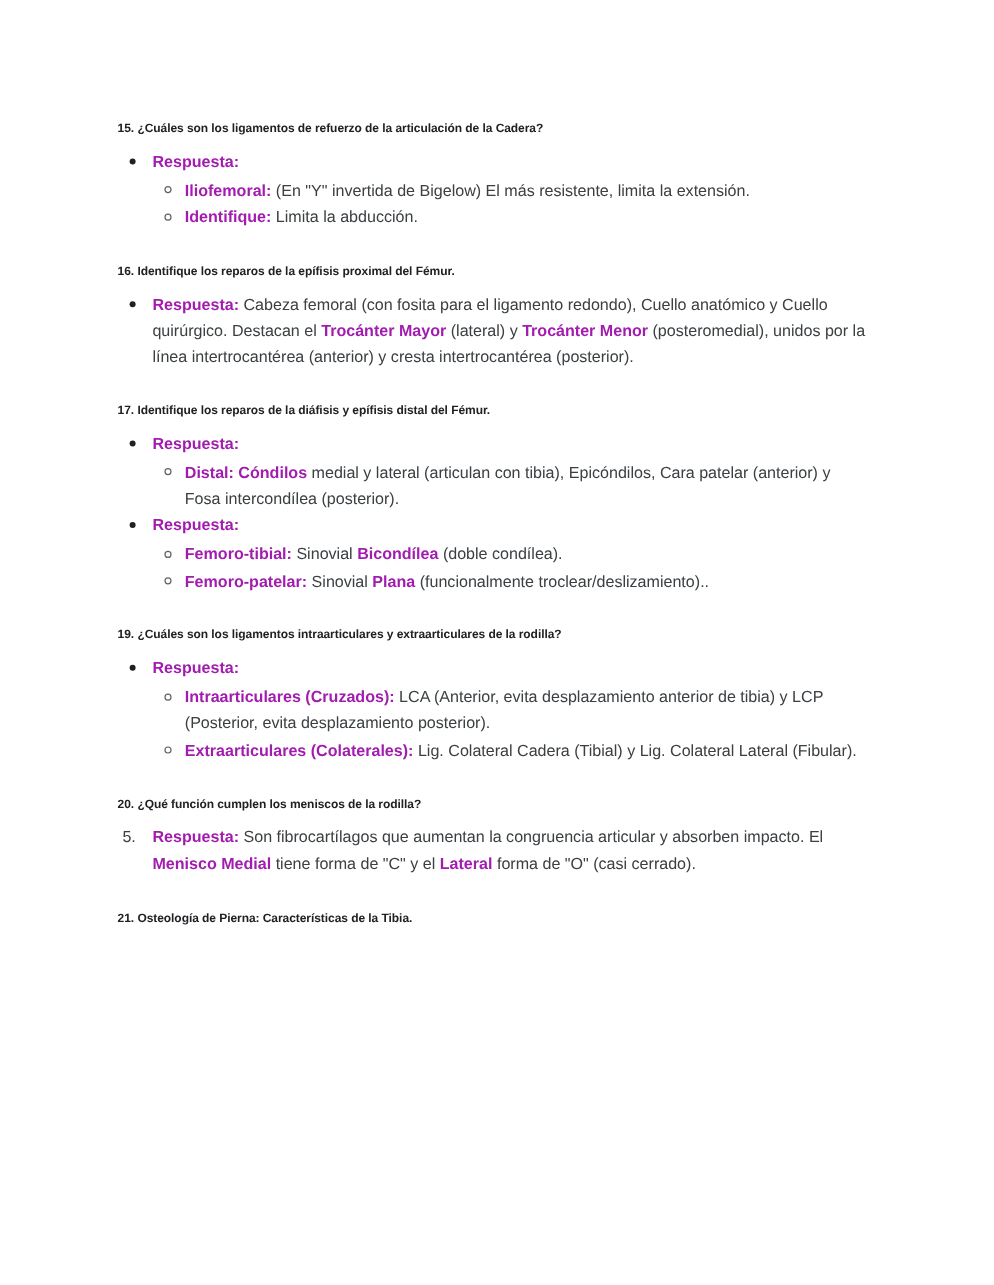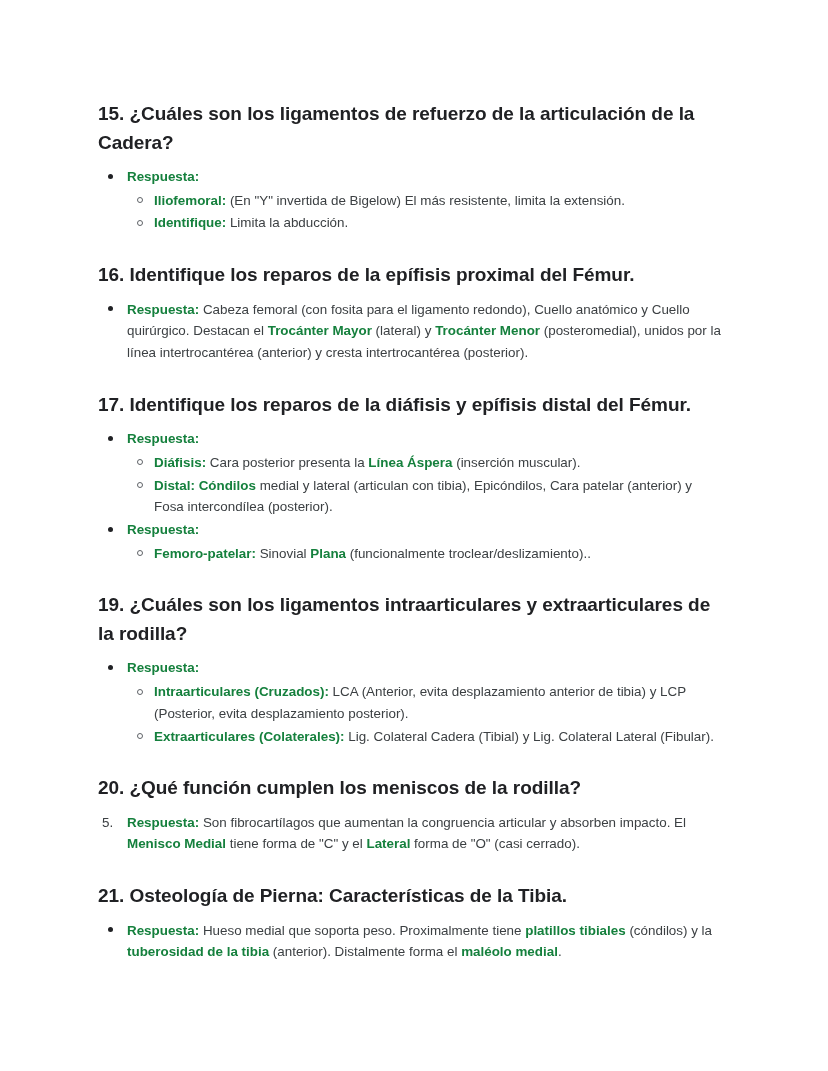--- a/index.html
+++ b/index.html
@@ -7,21 +7,21 @@
     width:828px; height:1071px;
     background:#ffffff;
     font-family:"Liberation Sans", sans-serif;
     -webkit-font-smoothing:antialiased;
   }
   .page { position:relative; width:828px; height:1071px; box-sizing:border-box; padding:100px 106px 0 98px; }
 
   .qa { margin:0 0 0 0; }
 
   .q-heading {
-    font-size:19px;
+    font-size:10px;
     font-weight:bold;
     color:#202124;
     line-height:1.5;
     letter-spacing:-0.05px;
     margin:0 0 9px 0;
   }
   .qa + .qa .q-heading { margin-top:27px; }
 
   
   .lvl1 { list-style:none; margin:0; padding:0; }
@@ -53,21 +53,21 @@
     line-height:1.62;
     margin:0 0 1px 0;
   }
   .lvl2 > li > .marker-ring {
     position:absolute; left:10px; top:0.56em;
     width:4px; height:4px; border-radius:50%;
     border:1.3px solid #5f6368; background:transparent;
     box-sizing:content-box;
   }
 
-  b, .b { font-weight:bold; color:#15803d; }
+  b, .b { font-weight:bold; color:#a21caf; }
 </style>
 </head>
 <body>
 
 <div class="page">
   <div id="sections-root">
       <div class="qa">
         <div class="q-heading">15. ¿Cuáles son los ligamentos de refuerzo de la articulación de la Cadera?</div>
         <ul class="lvl1">
           <li><span class="marker-dot"></span><b class="b">Respuesta:</b><ul class="lvl2">
@@ -79,28 +79,28 @@
       <div class="qa">
         <div class="q-heading">16. Identifique los reparos de la epífisis proximal del Fémur.</div>
         <ul class="lvl1">
           <li><span class="marker-dot"></span><b class="b">Respuesta:</b><span> Cabeza femoral (con fosita para el ligamento redondo), Cuello anatómico y Cuello quirúrgico. Destacan el <b class="b">Trocánter Mayor</b> (lateral) y <b class="b">Trocánter Menor</b> (posteromedial), unidos por la línea intertrocantérea (anterior) y cresta intertrocantérea (posterior).</span></li>
         </ul>
       </div>
       <div class="qa">
         <div class="q-heading">17. Identifique los reparos de la diáfisis y epífisis distal del Fémur.</div>
         <ul class="lvl1">
           <li><span class="marker-dot"></span><b class="b">Respuesta:</b><ul class="lvl2">
-              <li><span class="marker-ring"></span><b class="b">Diáfisis:</b><span> Cara posterior presenta la <b class="b">Línea Áspera</b> (inserción muscular).</span></li>
               <li><span class="marker-ring"></span><b class="b">Distal: Cóndilos</b><span> medial y lateral (articulan con tibia), Epicóndilos, Cara patelar (anterior) y Fosa intercondílea (posterior).</span></li>
             </ul></li>
         </ul>
       </div>
       <div class="qa">
         <ul class="lvl1">
           <li><span class="marker-dot"></span><b class="b">Respuesta:</b><ul class="lvl2">
+              <li><span class="marker-ring"></span><b class="b">Femoro-tibial:</b><span> Sinovial <b class="b">Bicondílea</b> (doble condílea).</span></li>
               <li><span class="marker-ring"></span><b class="b">Femoro-patelar:</b><span> Sinovial <b class="b">Plana</b> (funcionalmente troclear/deslizamiento)..</span></li>
             </ul></li>
         </ul>
       </div>
       <div class="qa">
         <div class="q-heading">19. ¿Cuáles son los ligamentos intraarticulares y extraarticulares de la rodilla?</div>
         <ul class="lvl1">
           <li><span class="marker-dot"></span><b class="b">Respuesta:</b><ul class="lvl2">
               <li><span class="marker-ring"></span><b class="b">Intraarticulares (Cruzados):</b><span> LCA (Anterior, evita desplazamiento anterior de tibia) y LCP (Posterior, evita desplazamiento posterior).</span></li>
               <li><span class="marker-ring"></span><b class="b">Extraarticulares (Colaterales):</b><span> Lig. Colateral Cadera (Tibial) y Lig. Colateral Lateral (Fibular).</span></li>
@@ -108,18 +108,15 @@
         </ul>
       </div>
       <div class="qa">
         <div class="q-heading">20. ¿Qué función cumplen los meniscos de la rodilla?</div>
         <ul class="lvl1">
           <li><span class="marker-num">5.</span><b class="b">Respuesta:</b><span> Son fibrocartílagos que aumentan la congruencia articular y absorben impacto. El <b class="b">Menisco Medial</b> tiene forma de "C" y el <b class="b">Lateral</b> forma de "O" (casi cerrado).</span></li>
         </ul>
       </div>
       <div class="qa">
         <div class="q-heading">21. Osteología de Pierna: Características de la Tibia.</div>
-        <ul class="lvl1">
-          <li><span class="marker-dot"></span><b class="b">Respuesta:</b><span> Hueso medial que soporta peso. Proximalmente tiene <b class="b">platillos tibiales</b> (cóndilos) y la <b class="b">tuberosidad de la tibia</b> (anterior). Distalmente forma el <b class="b">maléolo medial</b>.</span></li>
-        </ul>
       </div>
     </div>
 </div>
 
 </body></html>

